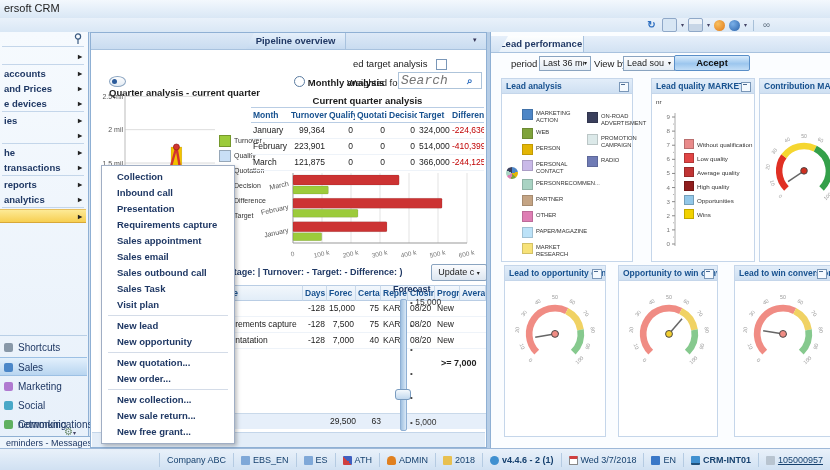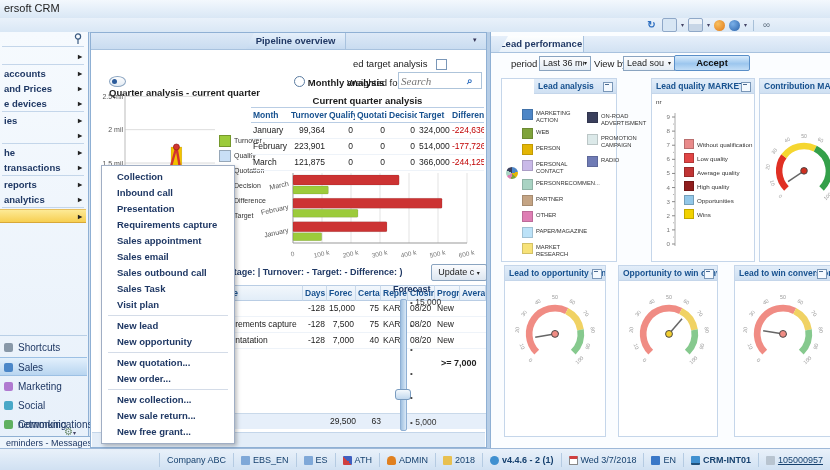--- a/index.html
+++ b/index.html
@@ -31,21 +31,21 @@
   .tab{position:absolute;top:0;height:16px;line-height:16px;font-size:9.5px;font-weight:bold;text-align:center;box-sizing:border-box;}
   .tab-active{background:linear-gradient(#fce9a6,#f6cf65);clip-path:polygon(9px 0,100% 0,100% 100%,0 100%);color:#203864;}
   .tab-idle{background:linear-gradient(#e6f0fb,#c6daf0);clip-path:polygon(8px 0,100% 0,100% 100%,0 100%);color:#203864;border-right:1px solid #a8c2de;}
   .tclose{font-size:8px;margin-left:5px;color:#333;}
   .chkbox{display:inline-block;width:9px;height:9px;background:#fff;border:1px solid #7a97b8;vertical-align:-1px;}
   .radio{display:inline-block;width:9px;height:9px;border:1px solid #5a7ba0;border-radius:50%;background:#fff;vertical-align:-1px;position:relative;}
   .radio.sel::after{content:"";position:absolute;left:2px;top:2px;width:5px;height:5px;border-radius:50%;background:#2a5a9a;}
   .blbl{font-weight:bold;font-size:9.5px;color:#1a1a1a;}
   .nlbl{font-size:9.5px;color:#1a1a1a;}
   .searchbox{border:1px solid #aec4da;background:#fff;display:flex;align-items:center;}
-  .searchbox input{border:none;outline:none;width:64px;font-size:11px;font-style:italic;color:#555;padding:1px 2px;font-family:Liberation Serif, serif;background:transparent;}
+  .searchbox input{border:none;outline:none;width:64px;font-size:13px;font-style:italic;color:#555;padding:1px 2px;font-family:Liberation Mono, monospace;background:transparent;}
   .mag{color:#2e6fc0;font-size:10px;font-weight:bold;margin-right:2px;}
   .legrow{display:flex;align-items:center;height:15px;gap:3px;}
   .legsq{width:10px;height:10px;border:1px solid rgba(0,0,0,.25);}
   .leglab{font-size:7px;color:#333;}
   .qtitle{font-weight:bold;font-size:9.5px;color:#1a1a1a;text-align:center;}
   .grid{display:grid;font-size:8.5px;color:#222;}
   .gh{font-weight:bold;color:#17518f;border-top:1px solid #b9cde4;border-bottom:1px solid #b9cde4;height:14px;line-height:14px;padding:0 2px;overflow:hidden;white-space:nowrap;}
   .gc{height:15px;line-height:15px;padding:0 2px;border-bottom:1px solid #eef3f9;overflow:hidden;white-space:nowrap;}
   .num{text-align:right;}
   .neg{color:#c00000;}
@@ -240,21 +240,21 @@
       <span class="gc num">0</span>
       <span class="gc num">324,000</span>
       <span class="gc num neg">-224,636</span>
 
       <span class="gc">February</span>
       <span class="gc num">223,901</span>
       <span class="gc num">0</span>
       <span class="gc num">0</span>
       <span class="gc num">0</span>
       <span class="gc num">514,000</span>
-      <span class="gc num neg">-177,726</span>
+      <span class="gc num neg">-410,399</span>
 
       <span class="gc">March</span>
       <span class="gc num">121,875</span>
       <span class="gc num">0</span>
       <span class="gc num">0</span>
       <span class="gc num">0</span>
       <span class="gc num">366,000</span>
       <span class="gc num neg">-244,125</span>
     </div>
 
@@ -383,21 +383,21 @@
         <span style="overflow:hidden;white-space:nowrap;">Last 36 mc</span>
         <span style="font-size:6px;">▾</span>
       </div>
     <div class="abs nlbl" style="left:103px;top:26px;">View by</div>
     <div class="abs sel" style="left:132px;top:24px;width:44px;height:13px;">
         <span style="overflow:hidden;white-space:nowrap;">Lead sou</span>
         <span style="font-size:6px;">▾</span>
       </div>
     <div class="abs accept" style="left:183px;top:23px;width:74px;height:14px;">Accept</div>
 
-    <div class="panel" style="left:10px;top:46px;width:116px;height:184px;padding-left:32px;">
+    <div class="panel" style="left:10px;top:46px;width:132px;height:184px;">
       <div class="phead">Lead analysis</div>
       <span class="collapse"></span>
       <div class="abs pie" style="left:4px;top:88px;"></div>
       <div class="abs" style="left:20px;top:30px;">
         <div class="larow">
             <span class="lasq" style="background-color: rgb(78, 134, 198);"></span>
             <span class="lalab" style="width:52px;">MARKETING ACTION</span>
           </div>
         <div class="larow">
             <span class="lasq" style="background-color: rgb(127, 163, 60);"></span>

